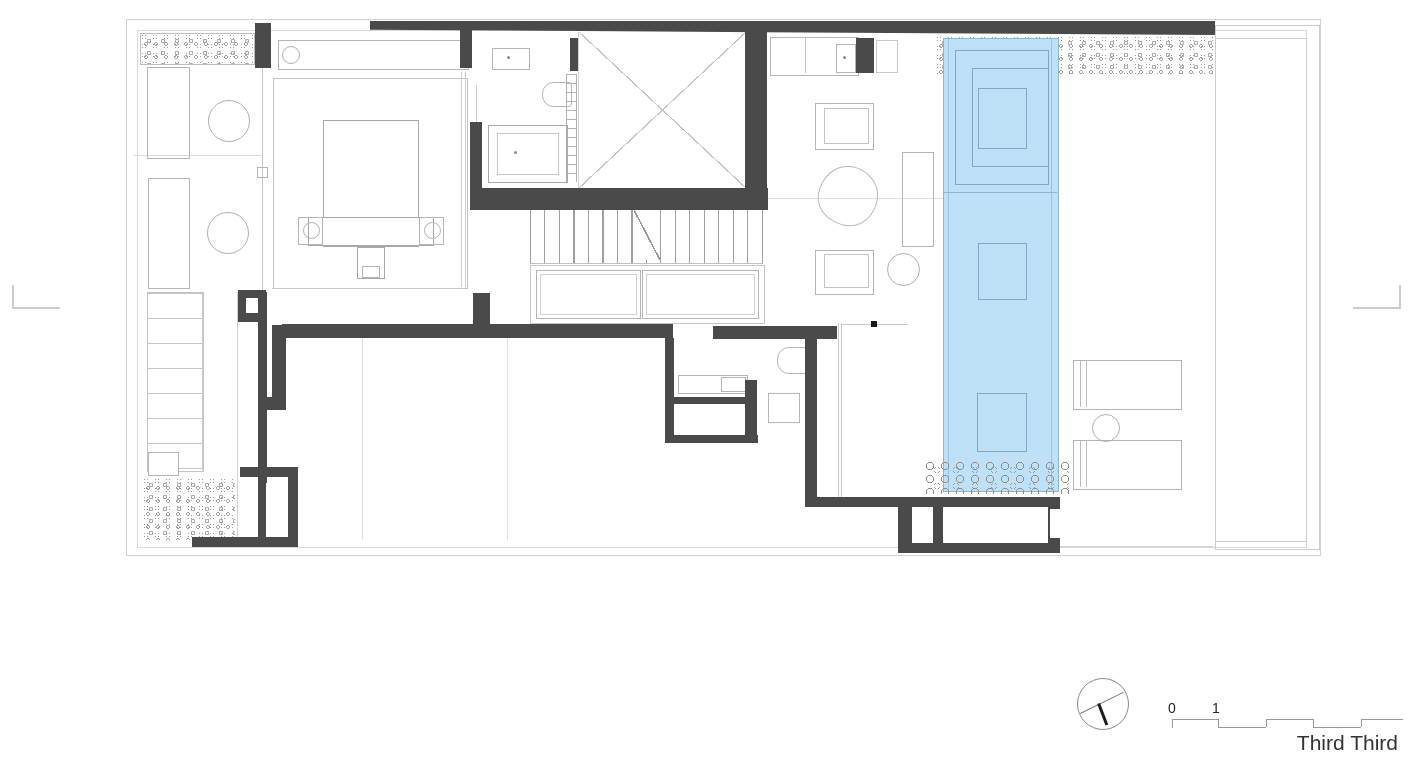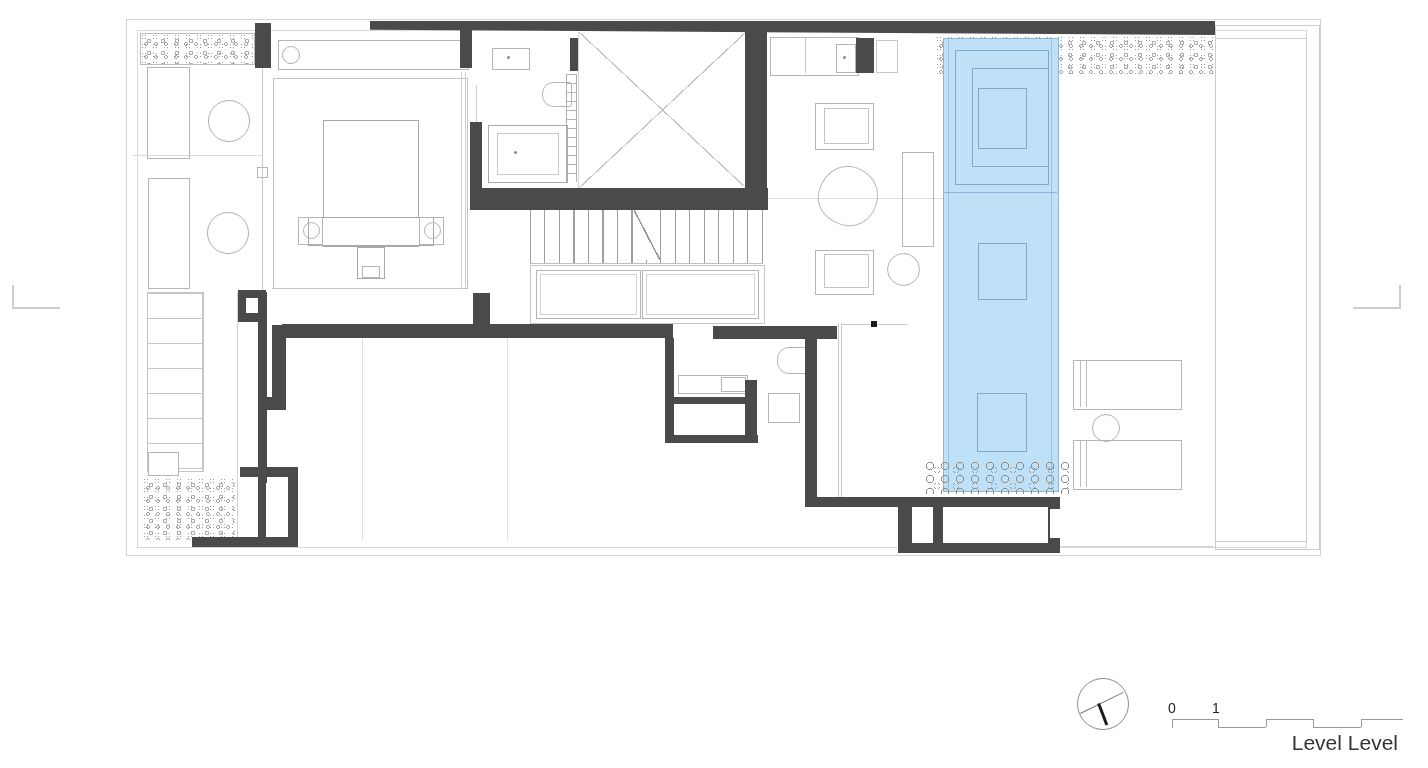--- a/index.html
+++ b/index.html
@@ -196,15 +196,15 @@
   <div class="lnm" style="left:1172px;top:719px;width:46px;height:1px;"></div>
   <div class="lnm" style="left:1218px;top:719px;width:1px;height:8px;"></div>
   <div class="lnm" style="left:1218px;top:727px;width:48px;height:1px;"></div>
   <div class="lnm" style="left:1266px;top:719px;width:1px;height:8px;"></div>
   <div class="lnm" style="left:1266px;top:719px;width:47px;height:1px;"></div>
   <div class="lnm" style="left:1313px;top:719px;width:1px;height:8px;"></div>
   <div class="lnm" style="left:1313px;top:727px;width:48px;height:1px;"></div>
   <div class="lnm" style="left:1361px;top:719px;width:1px;height:8px;"></div>
   <div class="lnm" style="left:1361px;top:719px;width:42px;height:1px;"></div>
 
-  <div class="txt title" style="left:1240px;top:731px;width:158px;">Level Level</div>
+  <div class="txt title" style="left:1240px;top:731px;width:158px;">Third Third</div>
 
 </div>
 
 </body></html>

